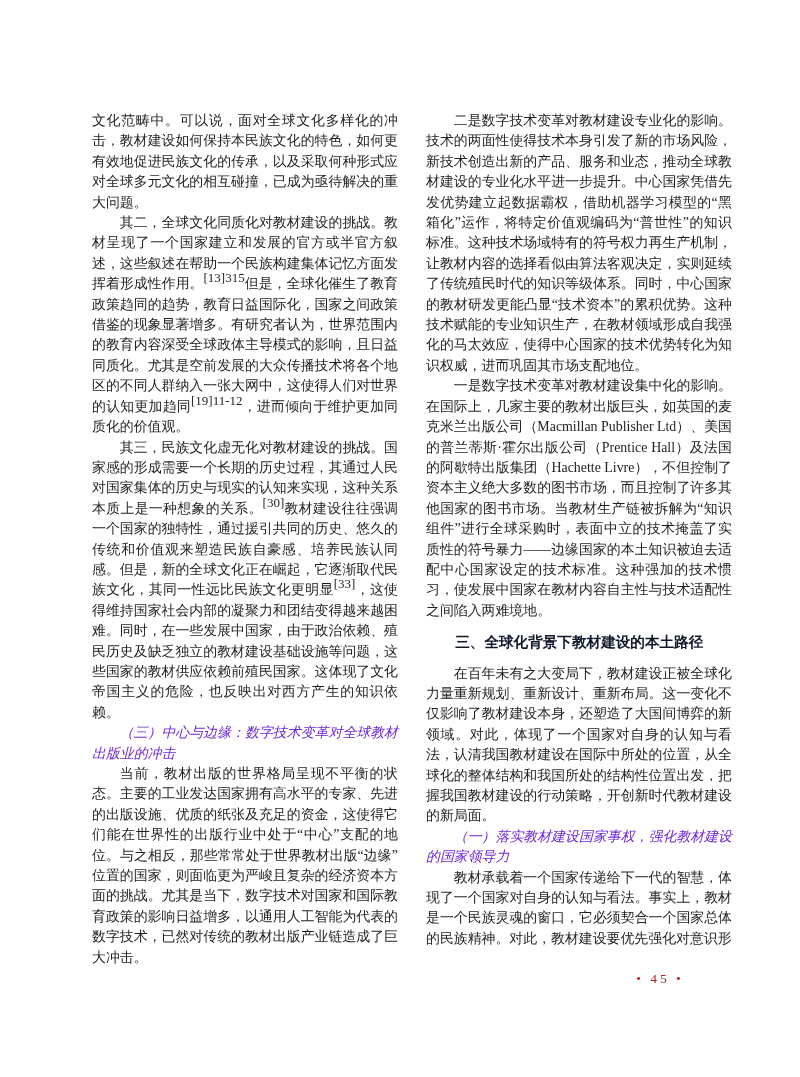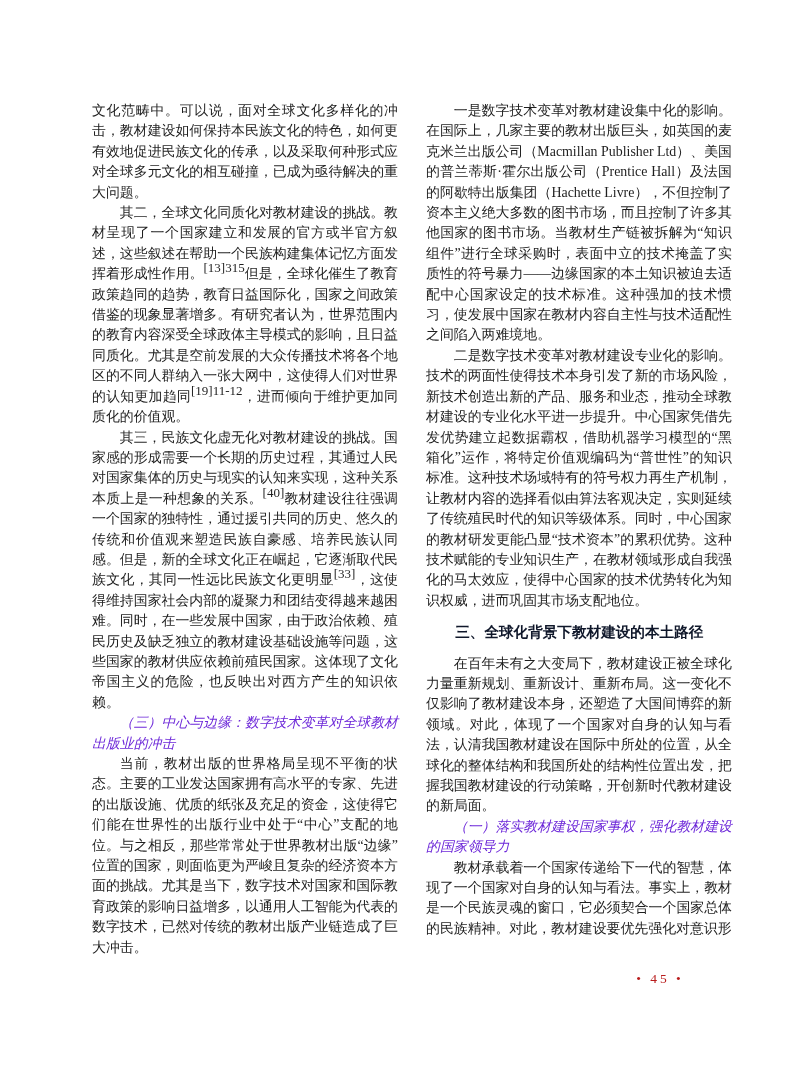--- a/index.html
+++ b/index.html
@@ -12,21 +12,21 @@
     width: 800px;
     height: 1077px;
     background: #ffffff;
     overflow: hidden;
     font-family: "Liberation Serif", "DejaVu Serif", serif;
     color: #222222;
   }
   .columns {
     position: absolute;
     left: 92px;
-    top: 101px;
+    top: 111px;
     display: flex;
     gap: 28px;
   }
   .col {
     width: 306px;
   }
   .body-para {
     margin: 0;
     font-family: "Liberation Serif", "DejaVu Serif", serif;
     font-size: 13.9px;
@@ -76,27 +76,27 @@
   }
 </style>
 </head>
 <body>
 
 <div class="page">
   <div class="columns">
     <div class="col">
         <p class="body-para no-indent">文化范畴中。可以说，面对全球文化多样化的冲击，教材建设如何保持本民族文化的特色，如何更有效地促进民族文化的传承，以及采取何种形式应对全球多元文化的相互碰撞，已成为亟待解决的重大问题。</p>
         <p class="body-para">其二，全球文化同质化对教材建设的挑战。教材呈现了一个国家建立和发展的官方或半官方叙述，这些叙述在帮助一个民族构建集体记忆方面发挥着形成性作用。<sup>[13]315</sup>但是，全球化催生了教育政策趋同的趋势，教育日益国际化，国家之间政策借鉴的现象显著增多。有研究者认为，世界范围内的教育内容深受全球政体主导模式的影响，且日益同质化。尤其是空前发展的大众传播技术将各个地区的不同人群纳入一张大网中，这使得人们对世界的认知更加趋同<sup>[19]11-12</sup>，进而倾向于维护更加同质化的价值观。</p>
-        <p class="body-para">其三，民族文化虚无化对教材建设的挑战。国家感的形成需要一个长期的历史过程，其通过人民对国家集体的历史与现实的认知来实现，这种关系本质上是一种想象的关系。<sup>[40]</sup>教材建设往往强调一个国家的独特性，通过援引共同的历史、悠久的传统和价值观来塑造民族自豪感、培养民族认同感。但是，新的全球文化正在崛起，它逐渐取代民族文化，其同一性远比民族文化更明显<sup>[33]</sup>，这使得维持国家社会内部的凝聚力和团结变得越来越困难。同时，在一些发展中国家，由于政治依赖、殖民历史及缺乏独立的教材建设基础设施等问题，这些国家的教材供应依赖前殖民国家。这体现了文化帝国主义的危险，也反映出对西方产生的知识依赖。</p>
+        <p class="body-para">其三，民族文化虚无化对教材建设的挑战。国家感的形成需要一个长期的历史过程，其通过人民对国家集体的历史与现实的认知来实现，这种关系本质上是一种想象的关系。<sup>[30]</sup>教材建设往往强调一个国家的独特性，通过援引共同的历史、悠久的传统和价值观来塑造民族自豪感、培养民族认同感。但是，新的全球文化正在崛起，它逐渐取代民族文化，其同一性远比民族文化更明显<sup>[33]</sup>，这使得维持国家社会内部的凝聚力和团结变得越来越困难。同时，在一些发展中国家，由于政治依赖、殖民历史及缺乏独立的教材建设基础设施等问题，这些国家的教材供应依赖前殖民国家。这体现了文化帝国主义的危险，也反映出对西方产生的知识依赖。</p>
         <p class="kaiti-heading">（三）中心与边缘：数字技术变革对全球教材出版业的冲击</p>
         <p class="body-para">当前，教材出版的世界格局呈现不平衡的状态。主要的工业发达国家拥有高水平的专家、先进的出版设施、优质的纸张及充足的资金，这使得它们能在世界性的出版行业中处于“中心”支配的地位。与之相反，那些常常处于世界教材出版“边缘”位置的国家，则面临更为严峻且复杂的经济资本方面的挑战。尤其是当下，数字技术对国家和国际教育政策的影响日益增多，以通用人工智能为代表的数字技术，已然对传统的教材出版产业链造成了巨大冲击。</p>
       </div>
     <div class="col">
+        <p class="body-para">二是数字技术变革对教材建设专业化的影响。技术的两面性使得技术本身引发了新的市场风险，新技术创造出新的产品、服务和业态，推动全球教材建设的专业化水平进一步提升。中心国家凭借先发优势建立起数据霸权，借助机器学习模型的“黑箱化”运作，将特定价值观编码为“普世性”的知识标准。这种技术场域特有的符号权力再生产机制，让教材内容的选择看似由算法客观决定，实则延续了传统殖民时代的知识等级体系。同时，中心国家的教材研发更能凸显“技术资本”的累积优势。这种技术赋能的专业知识生产，在教材领域形成自我强化的马太效应，使得中心国家的技术优势转化为知识权威，进而巩固其市场支配地位。</p>
         <p class="body-para">一是数字技术变革对教材建设集中化的影响。在国际上，几家主要的教材出版巨头，如英国的麦克米兰出版公司（Macmillan Publisher Ltd）、美国的普兰蒂斯·霍尔出版公司（Prentice Hall）及法国的阿歇特出版集团（Hachette Livre），不但控制了资本主义绝大多数的图书市场，而且控制了许多其他国家的图书市场。当教材生产链被拆解为“知识组件”进行全球采购时，表面中立的技术掩盖了实质性的符号暴力——边缘国家的本土知识被迫去适配中心国家设定的技术标准。这种强加的技术惯习，使发展中国家在教材内容自主性与技术适配性之间陷入两难境地。</p>
-        <p class="body-para">二是数字技术变革对教材建设专业化的影响。技术的两面性使得技术本身引发了新的市场风险，新技术创造出新的产品、服务和业态，推动全球教材建设的专业化水平进一步提升。中心国家凭借先发优势建立起数据霸权，借助机器学习模型的“黑箱化”运作，将特定价值观编码为“普世性”的知识标准。这种技术场域特有的符号权力再生产机制，让教材内容的选择看似由算法客观决定，实则延续了传统殖民时代的知识等级体系。同时，中心国家的教材研发更能凸显“技术资本”的累积优势。这种技术赋能的专业知识生产，在教材领域形成自我强化的马太效应，使得中心国家的技术优势转化为知识权威，进而巩固其市场支配地位。</p>
         <p class="section-heading">三、全球化背景下教材建设的本土路径</p>
         <p class="body-para">在百年未有之大变局下，教材建设正被全球化力量重新规划、重新设计、重新布局。这一变化不仅影响了教材建设本身，还塑造了大国间博弈的新领域。对此，体现了一个国家对自身的认知与看法，认清我国教材建设在国际中所处的位置，从全球化的整体结构和我国所处的结构性位置出发，把握我国教材建设的行动策略，开创新时代教材建设的新局面。</p>
         <p class="kaiti-heading">（一）落实教材建设国家事权，强化教材建设的国家领导力</p>
         <p class="body-para">教材承载着一个国家传递给下一代的智慧，体现了一个国家对自身的认知与看法。事实上，教材是一个民族灵魂的窗口，它必须契合一个国家总体的民族精神。对此，教材建设要优先强化对意识形</p>
       </div>
   </div>
   <div class="page-number">• 45 •</div>
 </div>
 
 </body></html>

